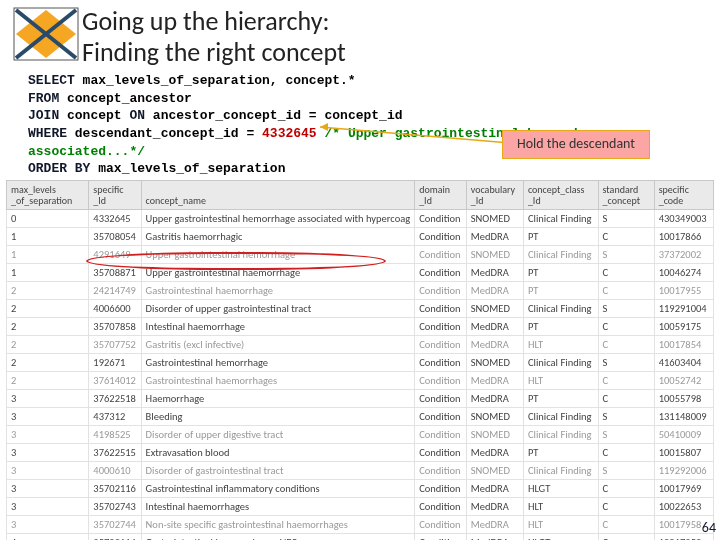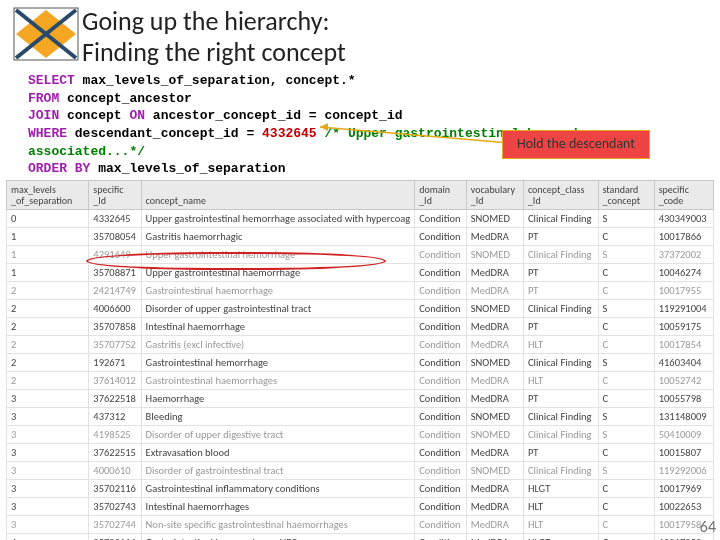--- a/index.html
+++ b/index.html
@@ -2,34 +2,34 @@
 <html><head>
 <meta charset="utf-8">
 <style>
 *{margin:0;padding:0;box-sizing:border-box}
 body{width:720px;height:540px;background:#fff;font-family:Calibri,Arial,sans-serif;overflow:hidden;position:relative}
 .header{display:flex;align-items:flex-start;padding:4px 10px 0 10px}
 .logo{width:72px;height:60px;position:relative;flex-shrink:0}
 .logo svg{width:100%;height:100%}
 .title{flex:1;text-align:left;font-size:26px;color:#222;line-height:1.2;padding-top:2px}
 .sql{padding:4px 28px 2px 28px;font-family:Consolas,"Courier New",monospace;font-size:13px;font-weight:bold;line-height:1.35;color:#000;position:relative}
-.sql .kw{color:#a21caf}
+.sql .kw{color:#0f172a}
 .sql .num{color:#c00000}
 .sql .cmt{color:#008000}
-.callout{position:absolute;right:70px;top:62px;border:1.5px solid #e6a817;background:#ef4444;padding:4px 14px;font-family:Calibri,Arial,sans-serif;font-size:14px;color:#333;font-weight:normal}
+.callout{position:absolute;right:70px;top:62px;border:1.5px solid #e6a817;background:#fca5a5;padding:4px 14px;font-family:Calibri,Arial,sans-serif;font-size:14px;color:#333;font-weight:normal}
 .arrow-line{position:absolute;left:320px;top:55px;width:200px;height:24px}
 .arrow-line line{stroke:#e6a817;stroke-width:1.5}
 .arrow-line polygon{fill:#e6a817}
 .table-wrap{padding:0 6px}
 table{width:100%;border-collapse:collapse;font-size:10.5px;color:#444}
 th{background:#eaeaea;border:1px solid #c8c8c8;padding:3px 4px;text-align:left;font-weight:normal;font-size:10px;line-height:1.1;vertical-align:bottom}
 td{border:1px solid #e2e2e2;padding:2px 4px;white-space:nowrap}
 tbody tr.blur td{color:#888;filter:blur(0.5px);opacity:0.85}
 .circle{position:absolute;left:86px;top:252px;width:300px;height:18px;border:2px solid #d02020;border-radius:50%/60%;pointer-events:none}
-.pagenum{position:absolute;right:4px;bottom:4px;font-size:16px;color:#737373}
+.pagenum{position:absolute;right:4px;bottom:4px;font-size:14px;color:#0f172a}
 </style>
 </head>
 <body>
 
 <div class="header">
   <div class="logo">
     <svg viewBox="0 0 72 60">
       <rect x="4" y="4" width="64" height="52" fill="none" stroke="#555" stroke-width="1"></rect>
       <polygon points="36,6 66,30 36,54 6,30" fill="#f5a623"></polygon>
       <line x1="6" y1="6" x2="66" y2="54" stroke="#2a4a6a" stroke-width="4"></line>

